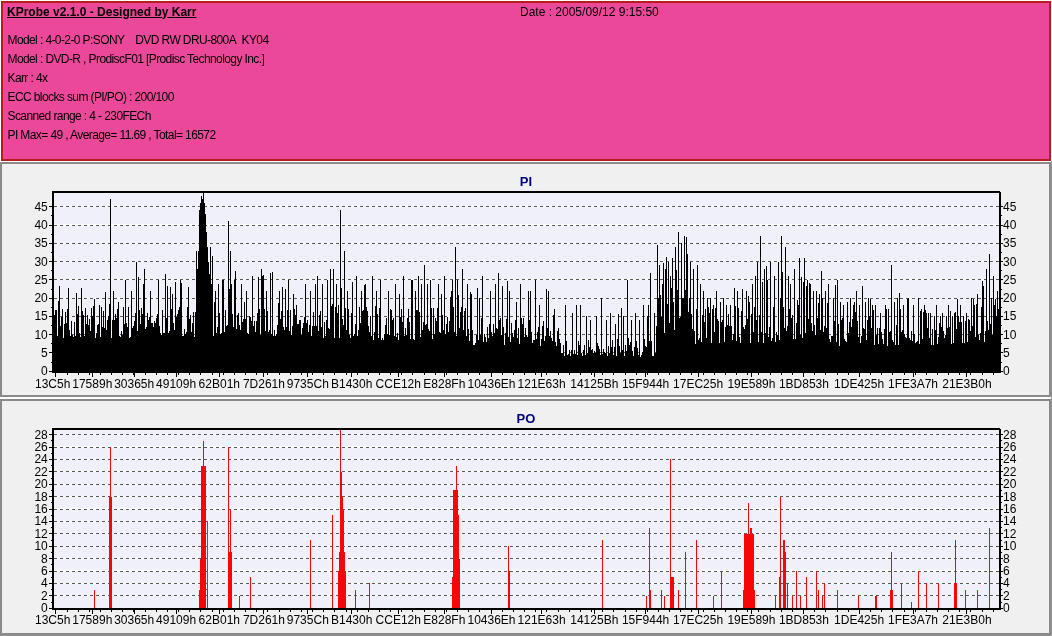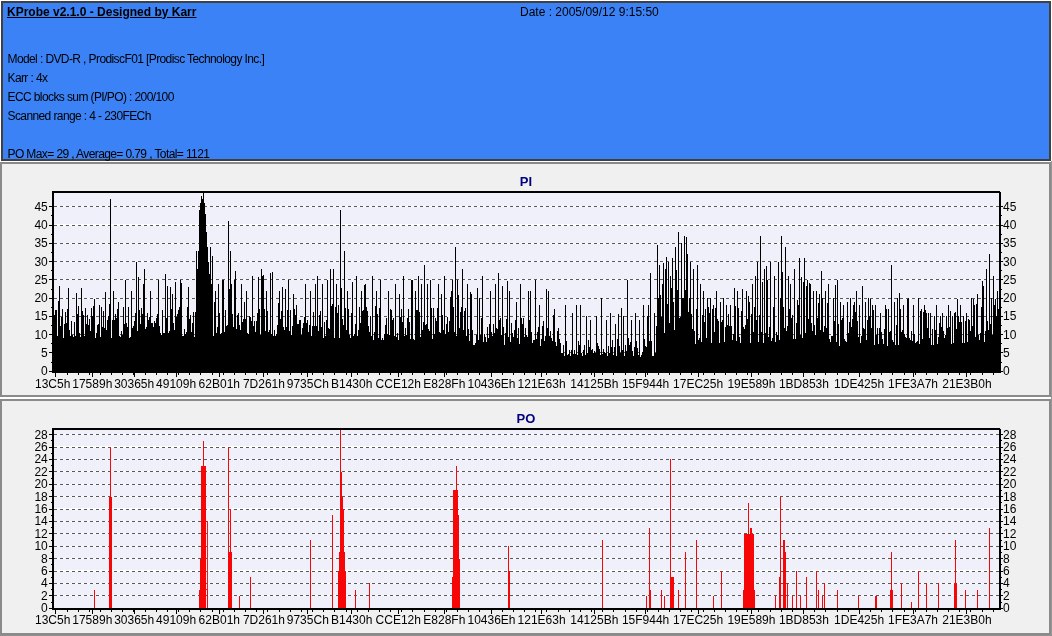--- a/index.html
+++ b/index.html
@@ -1,27 +1,28 @@
 <!DOCTYPE html>
 <html><head><meta charset="utf-8">
 <style>
 html,body{margin:0;padding:0;background:#fff;}
 body{width:1052px;height:636px;position:relative;overflow:hidden;
  font-family:"Liberation Sans",sans-serif;font-size:12px;color:#000;}
 .panel{position:absolute;background:#f0f0f0;border:2px solid #8a8a8a;}
 </style></head>
 <body>
-<div style="position:absolute;left:1px;top:1px;width:1046px;height:155.7px;background:#3b82f6;border:2px solid #404040;text-decoration:underline;">
+<div style="position:absolute;left:1px;top:1px;width:1046px;height:155.7px;background:#ec4899;border:2px solid #b91c1c;text-decoration:underline;">
  <div style="position:absolute;left:4px;top:1.5px;font-weight:bold;text-decoration:underline">KProbe v2.1.0 - Designed by Karr</div>
  <div style="position:absolute;left:517px;top:1.5px">Date : 2005/09/12 9:15:50</div>
+ <div style="position:absolute;left:4.5px;top:29.5px;letter-spacing:-0.6px">Model : 4-0-2-0 P:SONY&nbsp;&nbsp;&nbsp; DVD RW DRU-800A&nbsp; KY04</div>
     <div style="position:absolute;left:4.5px;top:48.5px;letter-spacing:-0.6px">Model : DVD-R , ProdiscF01 [Prodisc Technology Inc.]</div>
     <div style="position:absolute;left:4.5px;top:67.5px;letter-spacing:-0.6px">Karr : 4x</div>
     <div style="position:absolute;left:4.5px;top:86.5px;letter-spacing:-0.6px">ECC blocks sum (PI/PO) : 200/100</div>
     <div style="position:absolute;left:4.5px;top:105.5px;letter-spacing:-0.6px">Scanned range : 4 - 230FECh</div>
-    <div style="position:absolute;left:4.5px;top:143.5px;letter-spacing:-0.6px">PO Max= 29 , Average= 0.79 , Total= 1121</div>
+    <div style="position:absolute;left:4.5px;top:124.5px;letter-spacing:-0.6px">PI Max= 49 , Average= 11.69 , Total= 16572</div>
 </div>
 <div class="panel" style="left:0px;top:162px;width:1047px;height:231px;"></div>
 <div class="panel" style="left:0px;top:399px;width:1047px;height:232px;"></div>
 <div style="position:absolute;left:0px;top:635px;width:1052px;height:1px;background:#8f8f8f"></div>
 <div style="position:absolute;left:1050.5px;top:161px;width:1.5px;height:475px;background:#979797"></div>
 <svg width="1052" height="636" viewBox="0 0 1052 636" style="position:absolute;left:0;top:0" shape-rendering="crispEdges">
     <rect x="53.8" y="192.0" width="944.8000000000001" height="179.2" fill="#f0f0fa"></rect>
     <path d="M53.8 352.9H998.6M53.8 334.6H998.6M53.8 316.4H998.6M53.8 298.1H998.6M53.8 279.8H998.6M53.8 261.6H998.6M53.8 243.3H998.6M53.8 225.0H998.6M53.8 206.7H998.6" stroke="#ffffff" stroke-width="1.1" fill="none"></path>
     <path d="M53.8 352.9H998.6M53.8 334.6H998.6M53.8 316.4H998.6M53.8 298.1H998.6M53.8 279.8H998.6M53.8 261.6H998.6M53.8 243.3H998.6M53.8 225.0H998.6M53.8 206.7H998.6" stroke="#595959" stroke-width="1" stroke-dasharray="3 3" fill="none"></path>
     <path d="M54.5 370.8V315.4M55.5 370.8V309.6M56.5 370.8V309.5M57.5 370.8V336.3M58.5 370.8V301.3M59.5 370.8V285.8M60.5 370.8V325.9M61.5 370.8V317.3M62.5 370.8V308.5M63.5 370.8V338.2M64.5 370.8V324.4M65.5 370.8V312.3M66.5 370.8V323.3M67.5 370.8V309.4M68.5 370.8V287.5M69.5 370.8V330.1M70.5 370.8V336.0M71.5 370.8V320.6M72.5 370.8V335.0M73.5 370.8V337.4M74.5 370.8V322.0M75.5 370.8V336.2M76.5 370.8V293.2M77.5 370.8V314.2M78.5 370.8V305.6M79.5 370.8V333.4M80.5 370.8V337.2M81.5 370.8V288.3M82.5 370.8V310.7M83.5 370.8V315.3M84.5 370.8V336.2M85.5 370.8V308.2M86.5 370.8V323.5M87.5 370.8V314.7M88.5 370.8V324.6M89.5 370.8V318.7M90.5 370.8V330.8M91.5 370.8V308.2M92.5 370.8V315.9M93.5 370.8V306.2M94.5 370.8V299.0M95.5 370.8V337.7M96.5 370.8V333.1M97.5 370.8V324.9M98.5 370.8V323.8M99.5 370.8V305.0M100.5 370.8V336.7M101.5 370.8V306.5M102.5 370.8V327.0M103.5 370.8V310.7M104.5 370.8V328.0M105.5 370.8V291.5M106.5 370.8V330.3M107.5 370.8V319.5M108.5 370.8V315.6M109.5 370.8V304.1M110.5 370.8V199.4M111.5 370.8V338.3M112.5 370.8V320.0M113.5 370.8V290.8M114.5 370.8V320.3M115.5 370.8V313.9M116.5 370.8V317.9M117.5 370.8V308.7M118.5 370.8V301.8M119.5 370.8V336.1M120.5 370.8V337.1M121.5 370.8V331.3M122.5 370.8V334.6M123.5 370.8V306.8M124.5 370.8V323.7M125.5 370.8V279.8M126.5 370.8V323.2M127.5 370.8V326.8M128.5 370.8V306.7M129.5 370.8V337.5M130.5 370.8V336.5M131.5 370.8V290.8M132.5 370.8V328.3M133.5 370.8V326.3M134.5 370.8V320.8M135.5 370.8V312.9M136.5 370.8V261.6M137.5 370.8V331.2M138.5 370.8V277.2M139.5 370.8V309.5M140.5 370.8V323.6M141.5 370.8V307.6M142.5 370.8V313.7M143.5 370.8V283.5M144.5 370.8V268.8M145.5 370.8V328.9M146.5 370.8V326.6M147.5 370.8V313.0M148.5 370.8V320.4M149.5 370.8V317.4M150.5 370.8V290.8M151.5 370.8V323.2M152.5 370.8V322.7M153.5 370.8V326.7M154.5 370.8V320.7M155.5 370.8V323.3M156.5 370.8V317.9M157.5 370.8V314.3M158.5 370.8V279.8M159.5 370.8V326.3M160.5 370.8V332.5M161.5 370.8V335.4M162.5 370.8V309.9M163.5 370.8V333.1M164.5 370.8V332.8M165.5 370.8V274.0M166.5 370.8V318.3M167.5 370.8V285.5M168.5 370.8V332.8M169.5 370.8V331.2M170.5 370.8V286.5M171.5 370.8V308.6M172.5 370.8V294.4M173.5 370.8V322.6M174.5 370.8V329.5M175.5 370.8V282.1M176.5 370.8V316.7M177.5 370.8V314.3M178.5 370.8V310.4M179.5 370.8V307.2M180.5 370.8V279.8M181.5 370.8V282.7M182.5 370.8V336.1M183.5 370.8V335.5M184.5 370.8V328.7M185.5 370.8V334.3M186.5 370.8V331.9M187.5 370.8V306.7M188.5 370.8V287.1M189.5 370.8V319.3M190.5 370.8V315.3M191.5 370.8V331.6M192.5 370.8V323.4M193.5 370.8V312.1M194.5 370.8V336.5M195.5 370.8V311.5M196.5 370.8V251.4M197.5 370.8V268.9M198.5 370.8V250.6M199.5 370.8V210.4M200.5 370.8V203.1M201.5 370.8V195.8M202.5 370.8V199.4M203.5 370.8V192.1M204.5 370.8V203.1M205.5 370.8V214.0M206.5 370.8V232.3M207.5 370.8V246.9M208.5 370.8V261.6M209.5 370.8V273.8M210.5 370.8V247.2M211.5 370.8V284.4M212.5 370.8V256.4M213.5 370.8V336.2M214.5 370.8V301.7M215.5 370.8V290.8M216.5 370.8V333.2M217.5 370.8V327.3M218.5 370.8V283.5M219.5 370.8V312.9M220.5 370.8V333.6M221.5 370.8V332.7M222.5 370.8V279.8M223.5 370.8V279.7M224.5 370.8V332.1M225.5 370.8V309.7M226.5 370.8V325.5M227.5 370.8V324.8M228.5 370.8V221.3M229.5 370.8V288.8M230.5 370.8V250.6M231.5 370.8V283.5M232.5 370.8V314.1M233.5 370.8V326.6M234.5 370.8V279.8M235.5 370.8V271.3M236.5 370.8V329.2M237.5 370.8V314.9M238.5 370.8V313.4M239.5 370.8V324.6M240.5 370.8V330.4M241.5 370.8V283.5M242.5 370.8V322.0M243.5 370.8V318.9M244.5 370.8V302.4M245.5 370.8V318.6M246.5 370.8V290.8M247.5 370.8V333.4M248.5 370.8V333.5M249.5 370.8V316.2M250.5 370.8V317.1M251.5 370.8V320.6M252.5 370.8V276.2M253.5 370.8V326.4M254.5 370.8V321.0M255.5 370.8V331.9M256.5 370.8V321.3M257.5 370.8V312.9M258.5 370.8V276.9M259.5 370.8V309.2M260.5 370.8V335.0M261.5 370.8V269.3M262.5 370.8V276.2M263.5 370.8V275.1M264.5 370.8V308.6M265.5 370.8V331.2M266.5 370.8V290.8M267.5 370.8V310.8M268.5 370.8V331.8M269.5 370.8V329.5M270.5 370.8V272.5M271.5 370.8V334.3M272.5 370.8V271.9M273.5 370.8V335.6M274.5 370.8V330.3M275.5 370.8V336.0M276.5 370.8V334.3M277.5 370.8V325.1M278.5 370.8V303.1M279.5 370.8V290.8M280.5 370.8V319.3M281.5 370.8V310.5M282.5 370.8V287.4M283.5 370.8V327.2M284.5 370.8V330.0M285.5 370.8V289.4M286.5 370.8V326.7M287.5 370.8V310.4M288.5 370.8V279.8M289.5 370.8V331.3M290.5 370.8V309.5M291.5 370.8V334.5M292.5 370.8V325.6M293.5 370.8V294.4M294.5 370.8V308.8M295.5 370.8V315.4M296.5 370.8V304.9M297.5 370.8V323.9M298.5 370.8V323.7M299.5 370.8V320.3M300.5 370.8V320.2M301.5 370.8V335.0M302.5 370.8V327.6M303.5 370.8V322.6M304.5 370.8V317.3M305.5 370.8V283.5M306.5 370.8V323.2M307.5 370.8V320.3M308.5 370.8V332.4M309.5 370.8V324.7M310.5 370.8V290.8M311.5 370.8V336.1M312.5 370.8V326.0M313.5 370.8V311.8M314.5 370.8V326.3M315.5 370.8V284.4M316.5 370.8V325.8M317.5 370.8V276.2M318.5 370.8V330.8M319.5 370.8V315.4M320.5 370.8V310.8M321.5 370.8V327.3M322.5 370.8V283.5M323.5 370.8V338.1M324.5 370.8V321.8M325.5 370.8V336.0M326.5 370.8V319.8M327.5 370.8V279.6M328.5 370.8V328.0M329.5 370.8V328.8M330.5 370.8V268.9M331.5 370.8V306.2M332.5 370.8V303.7M333.5 370.8V268.9M334.5 370.8V338.2M335.5 370.8V307.3M336.5 370.8V283.5M337.5 370.8V312.5M338.5 370.8V304.7M339.5 370.8V338.2M340.5 370.8V210.4M341.5 370.8V288.2M342.5 370.8V319.3M343.5 370.8V325.0M344.5 370.8V250.6M345.5 370.8V308.1M346.5 370.8V330.1M347.5 370.8V290.8M348.5 370.8V309.3M349.5 370.8V335.1M350.5 370.8V338.2M351.5 370.8V312.9M352.5 370.8V282.4M353.5 370.8V335.8M354.5 370.8V334.1M355.5 370.8V323.9M356.5 370.8V276.2M357.5 370.8V336.0M358.5 370.8V330.1M359.5 370.8V307.3M360.5 370.8V323.1M361.5 370.8V290.8M362.5 370.8V310.7M363.5 370.8V310.1M364.5 370.8V285.4M365.5 370.8V283.5M366.5 370.8V306.8M367.5 370.8V311.1M368.5 370.8V325.8M369.5 370.8V332.0M370.5 370.8V315.9M371.5 370.8V336.0M372.5 370.8V276.2M373.5 370.8V339.7M374.5 370.8V331.5M375.5 370.8V306.4M376.5 370.8V290.8M377.5 370.8V314.1M378.5 370.8V337.5M379.5 370.8V308.1M380.5 370.8V279.8M381.5 370.8V339.9M382.5 370.8V337.7M383.5 370.8V339.6M384.5 370.8V333.7M385.5 370.8V325.4M386.5 370.8V318.0M387.5 370.8V334.2M388.5 370.8V290.8M389.5 370.8V334.5M390.5 370.8V309.2M391.5 370.8V310.0M392.5 370.8V319.6M393.5 370.8V318.2M394.5 370.8V336.0M395.5 370.8V283.5M396.5 370.8V337.2M397.5 370.8V333.4M398.5 370.8V339.6M399.5 370.8V294.4M400.5 370.8V317.3M401.5 370.8V308.8M402.5 370.8V322.2M403.5 370.8V276.2M404.5 370.8V335.6M405.5 370.8V328.4M406.5 370.8V334.9M407.5 370.8V317.8M408.5 370.8V309.3M409.5 370.8V322.2M410.5 370.8V338.7M411.5 370.8V279.8M412.5 370.8V279.7M413.5 370.8V338.8M414.5 370.8V340.1M415.5 370.8V290.8M416.5 370.8V309.8M417.5 370.8V309.6M418.5 370.8V276.2M419.5 370.8V312.3M420.5 370.8V337.4M421.5 370.8V283.5M422.5 370.8V329.7M423.5 370.8V321.6M424.5 370.8V265.2M425.5 370.8V324.7M426.5 370.8V323.9M427.5 370.8V283.5M428.5 370.8V329.0M429.5 370.8V331.4M430.5 370.8V279.8M431.5 370.8V308.1M432.5 370.8V338.7M433.5 370.8V308.1M434.5 370.8V333.7M435.5 370.8V318.2M436.5 370.8V321.3M437.5 370.8V307.6M438.5 370.8V283.5M439.5 370.8V332.1M440.5 370.8V333.1M441.5 370.8V294.4M442.5 370.8V314.6M443.5 370.8V330.3M444.5 370.8V276.2M445.5 370.8V334.3M446.5 370.8V323.6M447.5 370.8V316.9M448.5 370.8V332.2M449.5 370.8V321.2M450.5 370.8V297.0M451.5 370.8V291.4M452.5 370.8V280.3M453.5 370.8V307.1M454.5 370.8V332.0M455.5 370.8V246.9M456.5 370.8V335.5M457.5 370.8V279.8M458.5 370.8V295.0M459.5 370.8V328.2M460.5 370.8V312.4M461.5 370.8V307.0M462.5 370.8V268.9M463.5 370.8V329.5M464.5 370.8V310.6M465.5 370.8V307.6M466.5 370.8V336.2M467.5 370.8V283.5M468.5 370.8V328.6M469.5 370.8V340.8M470.5 370.8V292.1M471.5 370.8V294.4M472.5 370.8V329.6M473.5 370.8V344.5M474.5 370.8V345.0M475.5 370.8V343.3M476.5 370.8V334.7M477.5 370.8V288.0M478.5 370.8V339.8M479.5 370.8V298.1M480.5 370.8V335.1M481.5 370.8V318.4M482.5 370.8V276.2M483.5 370.8V342.4M484.5 370.8V334.0M485.5 370.8V337.3M486.5 370.8V341.6M487.5 370.8V327.2M488.5 370.8V338.3M489.5 370.8V323.7M490.5 370.8V290.8M491.5 370.8V331.9M492.5 370.8V335.7M493.5 370.8V323.5M494.5 370.8V332.8M495.5 370.8V284.4M496.5 370.8V327.6M497.5 370.8V329.3M498.5 370.8V272.5M499.5 370.8V320.2M500.5 370.8V317.9M501.5 370.8V335.2M502.5 370.8V285.9M503.5 370.8V326.5M504.5 370.8V345.4M505.5 370.8V332.5M506.5 370.8V319.2M507.5 370.8V280.6M508.5 370.8V336.7M509.5 370.8V291.0M510.5 370.8V342.3M511.5 370.8V322.8M512.5 370.8V332.7M513.5 370.8V336.5M514.5 370.8V329.8M515.5 370.8V320.0M516.5 370.8V301.8M517.5 370.8V337.6M518.5 370.8V327.8M519.5 370.8V343.6M520.5 370.8V283.5M521.5 370.8V318.0M522.5 370.8V324.0M523.5 370.8V318.3M524.5 370.8V337.0M525.5 370.8V328.3M526.5 370.8V335.4M527.5 370.8V337.2M528.5 370.8V290.8M529.5 370.8V320.2M530.5 370.8V291.2M531.5 370.8V331.7M532.5 370.8V343.0M533.5 370.8V339.9M534.5 370.8V340.3M535.5 370.8V279.8M536.5 370.8V338.8M537.5 370.8V331.7M538.5 370.8V326.9M539.5 370.8V305.4M540.5 370.8V345.5M541.5 370.8V339.0M542.5 370.8V326.2M543.5 370.8V320.7M544.5 370.8V341.0M545.5 370.8V335.9M546.5 370.8V289.1M547.5 370.8V327.5M548.5 370.8V290.9M549.5 370.8V335.9M550.5 370.8V330.5M551.5 370.8V338.4M552.5 370.8V341.4M553.5 370.8V314.8M554.5 370.8V309.1M555.5 370.8V341.8M556.5 370.8V345.5M557.5 370.8V331.3M558.5 370.8V328.4M559.5 370.8V338.9M560.5 370.8V343.3M561.5 370.8V353.4M562.5 370.8V352.8M563.5 370.8V345.4M564.5 370.8V356.4M565.5 370.8V305.4M566.5 370.8V341.3M567.5 370.8V355.2M568.5 370.8V354.3M569.5 370.8V349.8M570.5 370.8V356.1M571.5 370.8V350.0M572.5 370.8V312.7M573.5 370.8V354.1M574.5 370.8V350.0M575.5 370.8V353.6M576.5 370.8V304.5M577.5 370.8V355.3M578.5 370.8V340.8M579.5 370.8V344.7M580.5 370.8V305.4M581.5 370.8V353.4M582.5 370.8V356.2M583.5 370.8V350.0M584.5 370.8V345.3M585.5 370.8V354.8M586.5 370.8V316.4M587.5 370.8V353.0M588.5 370.8V339.8M589.5 370.8V346.6M590.5 370.8V320.0M591.5 370.8V349.6M592.5 370.8V349.2M593.5 370.8V352.9M594.5 370.8V350.8M595.5 370.8V353.3M596.5 370.8V316.4M597.5 370.8V343.0M598.5 370.8V345.5M599.5 370.8V348.8M600.5 370.8V354.5M601.5 370.8V298.1M602.5 370.8V353.5M603.5 370.8V348.7M604.5 370.8V352.1M605.5 370.8V352.6M606.5 370.8V320.0M607.5 370.8V356.2M608.5 370.8V345.8M609.5 370.8V353.1M610.5 370.8V312.7M611.5 370.8V347.4M612.5 370.8V339.9M613.5 370.8V355.0M614.5 370.8V346.5M615.5 370.8V323.7M616.5 370.8V355.7M617.5 370.8V338.8M618.5 370.8V314.4M619.5 370.8V345.6M620.5 370.8V352.7M621.5 370.8V307.7M622.5 370.8V349.6M623.5 370.8V316.4M624.5 370.8V356.3M625.5 370.8V344.8M626.5 370.8V351.3M627.5 370.8V279.8M628.5 370.8V338.4M629.5 370.8V345.4M630.5 370.8V341.8M631.5 370.8V320.0M632.5 370.8V350.7M633.5 370.8V356.3M634.5 370.8V347.1M635.5 370.8V312.7M636.5 370.8V340.7M637.5 370.8V347.8M638.5 370.8V355.1M639.5 370.8V320.0M640.5 370.8V356.5M641.5 370.8V355.1M642.5 370.8V351.5M643.5 370.8V305.4M644.5 370.8V339.3M645.5 370.8V345.6M646.5 370.8V346.7M647.5 370.8V316.4M648.5 370.8V305.4M649.5 370.8V340.6M650.5 370.8V272.5M651.5 370.8V340.9M652.5 370.8V356.1M653.5 370.8V355.6M654.5 370.8V312.7M655.5 370.8V352.7M656.5 370.8V326.4M657.5 370.8V245.0M658.5 370.8V298.1M659.5 370.8V264.8M660.5 370.8V295.2M661.5 370.8V317.1M662.5 370.8V283.5M663.5 370.8V262.5M664.5 370.8V332.7M665.5 370.8V268.9M666.5 370.8V256.5M667.5 370.8V303.9M668.5 370.8V261.6M669.5 370.8V322.5M670.5 370.8V276.2M671.5 370.8V288.3M672.5 370.8V257.9M673.5 370.8V301.6M674.5 370.8V329.8M675.5 370.8V246.9M676.5 370.8V269.8M677.5 370.8V289.6M678.5 370.8V232.3M679.5 370.8V317.6M680.5 370.8V317.0M681.5 370.8V243.3M682.5 370.8V298.3M683.5 370.8V297.5M684.5 370.8V236.0M685.5 370.8V289.7M686.5 370.8V237.0M687.5 370.8V254.2M688.5 370.8V311.6M689.5 370.8V298.1M690.5 370.8V261.6M691.5 370.8V314.2M692.5 370.8V329.4M693.5 370.8V268.9M694.5 370.8V330.5M695.5 370.8V343.5M696.5 370.8V308.5M697.5 370.8V265.2M698.5 370.8V340.2M699.5 370.8V338.2M700.5 370.8V283.5M701.5 370.8V342.1M702.5 370.8V314.8M703.5 370.8V290.8M704.5 370.8V322.4M705.5 370.8V308.6M706.5 370.8V338.1M707.5 370.8V298.1M708.5 370.8V307.1M709.5 370.8V312.7M710.5 370.8V298.1M711.5 370.8V343.0M712.5 370.8V308.9M713.5 370.8V305.4M714.5 370.8V332.4M715.5 370.8V307.6M716.5 370.8V290.8M717.5 370.8V318.6M718.5 370.8V320.6M719.5 370.8V342.6M720.5 370.8V301.8M721.5 370.8V322.1M722.5 370.8V319.7M723.5 370.8V298.1M724.5 370.8V341.6M725.5 370.8V327.1M726.5 370.8V305.4M727.5 370.8V324.5M728.5 370.8V313.5M729.5 370.8V326.4M730.5 370.8V305.4M731.5 370.8V326.3M732.5 370.8V339.8M733.5 370.8V334.2M734.5 370.8V288.0M735.5 370.8V305.6M736.5 370.8V341.4M737.5 370.8V290.8M738.5 370.8V308.1M739.5 370.8V337.4M740.5 370.8V343.1M741.5 370.8V310.7M742.5 370.8V288.7M743.5 370.8V327.3M744.5 370.8V329.4M745.5 370.8V325.3M746.5 370.8V290.8M747.5 370.8V318.6M748.5 370.8V296.0M749.5 370.8V301.8M750.5 370.8V342.9M751.5 370.8V314.3M752.5 370.8V283.5M753.5 370.8V331.5M754.5 370.8V306.7M755.5 370.8V276.2M756.5 370.8V319.5M757.5 370.8V261.6M758.5 370.8V341.8M759.5 370.8V315.2M760.5 370.8V236.0M761.5 370.8V332.0M762.5 370.8V281.9M763.5 370.8V343.0M764.5 370.8V268.9M765.5 370.8V332.7M766.5 370.8V265.6M767.5 370.8V279.8M768.5 370.8V337.3M769.5 370.8V326.9M770.5 370.8V261.6M771.5 370.8V341.0M772.5 370.8V338.0M773.5 370.8V306.9M774.5 370.8V276.2M775.5 370.8V341.9M776.5 370.8V332.4M777.5 370.8V335.0M778.5 370.8V261.6M779.5 370.8V339.6M780.5 370.8V298.1M781.5 370.8V236.0M782.5 370.8V272.2M783.5 370.8V307.1M784.5 370.8V327.5M785.5 370.8V246.9M786.5 370.8V330.9M787.5 370.8V326.3M788.5 370.8V276.2M789.5 370.8V309.0M790.5 370.8V283.5M791.5 370.8V318.1M792.5 370.8V315.4M793.5 370.8V338.8M794.5 370.8V268.9M795.5 370.8V338.7M796.5 370.8V323.1M797.5 370.8V300.1M798.5 370.8V304.5M799.5 370.8V257.9M800.5 370.8V334.5M801.5 370.8V277.2M802.5 370.8V337.7M803.5 370.8V281.8M804.5 370.8V257.9M805.5 370.8V333.2M806.5 370.8V285.6M807.5 370.8V279.8M808.5 370.8V318.9M809.5 370.8V283.3M810.5 370.8V283.5M811.5 370.8V322.5M812.5 370.8V331.1M813.5 370.8V290.8M814.5 370.8V324.7M815.5 370.8V335.1M816.5 370.8V290.8M817.5 370.8V318.1M818.5 370.8V303.0M819.5 370.8V294.4M820.5 370.8V330.0M821.5 370.8V270.7M822.5 370.8V298.1M823.5 370.8V332.2M824.5 370.8V325.7M825.5 370.8V290.8M826.5 370.8V328.0M827.5 370.8V303.1M828.5 370.8V283.5M829.5 370.8V338.8M830.5 370.8V342.4M831.5 370.8V336.0M832.5 370.8V335.6M833.5 370.8V298.1M834.5 370.8V321.0M835.5 370.8V285.1M836.5 370.8V341.7M837.5 370.8V279.8M838.5 370.8V323.8M839.5 370.8V345.5M840.5 370.8V301.8M841.5 370.8V320.2M842.5 370.8V317.5M843.5 370.8V305.4M844.5 370.8V339.1M845.5 370.8V340.6M846.5 370.8V342.0M847.5 370.8V301.8M848.5 370.8V332.7M849.5 370.8V322.3M850.5 370.8V298.1M851.5 370.8V326.7M852.5 370.8V318.9M853.5 370.8V305.4M854.5 370.8V302.4M855.5 370.8V312.0M856.5 370.8V290.8M857.5 370.8V320.9M858.5 370.8V337.4M859.5 370.8V305.4M860.5 370.8V343.2M861.5 370.8V335.6M862.5 370.8V286.3M863.5 370.8V328.2M864.5 370.8V329.1M865.5 370.8V301.8M866.5 370.8V340.2M867.5 370.8V319.5M868.5 370.8V298.1M869.5 370.8V316.1M870.5 370.8V299.0M871.5 370.8V328.2M872.5 370.8V305.4M873.5 370.8V309.8M874.5 370.8V345.4M875.5 370.8V305.4M876.5 370.8V335.2M877.5 370.8V327.7M878.5 370.8V344.2M879.5 370.8V328.0M880.5 370.8V312.7M881.5 370.8V332.1M882.5 370.8V339.4M883.5 370.8V343.8M884.5 370.8V328.8M885.5 370.8V305.4M886.5 370.8V309.2M887.5 370.8V345.5M888.5 370.8V309.1M889.5 370.8V332.0M890.5 370.8V330.7M891.5 370.8V265.2M892.5 370.8V339.5M893.5 370.8V342.0M894.5 370.8V301.8M895.5 370.8V345.2M896.5 370.8V324.7M897.5 370.8V298.1M898.5 370.8V344.6M899.5 370.8V292.5M900.5 370.8V309.1M901.5 370.8V331.7M902.5 370.8V330.1M903.5 370.8V305.4M904.5 370.8V333.8M905.5 370.8V337.4M906.5 370.8V337.6M907.5 370.8V298.6M908.5 370.8V298.1M909.5 370.8V337.9M910.5 370.8V340.3M911.5 370.8V330.5M912.5 370.8V341.3M913.5 370.8V305.4M914.5 370.8V334.2M915.5 370.8V343.4M916.5 370.8V342.3M917.5 370.8V340.9M918.5 370.8V298.1M919.5 370.8V344.1M920.5 370.8V311.1M921.5 370.8V309.1M922.5 370.8V339.0M923.5 370.8V311.8M924.5 370.8V305.4M925.5 370.8V309.7M926.5 370.8V313.1M927.5 370.8V327.9M928.5 370.8V312.7M929.5 370.8V338.1M930.5 370.8V312.7M931.5 370.8V345.4M932.5 370.8V328.8M933.5 370.8V345.4M934.5 370.8V316.4M935.5 370.8V330.2M936.5 370.8V305.4M937.5 370.8V343.9M938.5 370.8V336.5M939.5 370.8V322.5M940.5 370.8V316.4M941.5 370.8V327.1M942.5 370.8V312.7M943.5 370.8V331.2M944.5 370.8V337.6M945.5 370.8V335.4M946.5 370.8V316.4M947.5 370.8V328.0M948.5 370.8V305.4M949.5 370.8V327.3M950.5 370.8V310.8M951.5 370.8V344.4M952.5 370.8V316.4M953.5 370.8V342.5M954.5 370.8V312.7M955.5 370.8V312.3M956.5 370.8V328.9M957.5 370.8V299.1M958.5 370.8V316.4M959.5 370.8V322.1M960.5 370.8V305.4M961.5 370.8V321.5M962.5 370.8V342.8M963.5 370.8V316.4M964.5 370.8V343.0M965.5 370.8V321.3M966.5 370.8V312.7M967.5 370.8V341.8M968.5 370.8V318.8M969.5 370.8V319.8M970.5 370.8V330.9M971.5 370.8V298.1M972.5 370.8V326.0M973.5 370.8V299.3M974.5 370.8V305.4M975.5 370.8V337.0M976.5 370.8V303.9M977.5 370.8V294.4M978.5 370.8V334.7M979.5 370.8V340.2M980.5 370.8V332.6M981.5 370.8V307.1M982.5 370.8V281.0M983.5 370.8V286.0M984.5 370.8V341.6M985.5 370.8V331.1M986.5 370.8V268.9M987.5 370.8V320.9M988.5 370.8V329.8M989.5 370.8V254.2M990.5 370.8V323.9M991.5 370.8V298.1M992.5 370.8V334.8M993.5 370.8V276.2M994.5 370.8V304.5M995.5 370.8V299.2M996.5 370.8V316.4M997.5 370.8V290.8M998.5 370.8V309.1" stroke="#000000" stroke-width="1.7" fill="none"></path>

